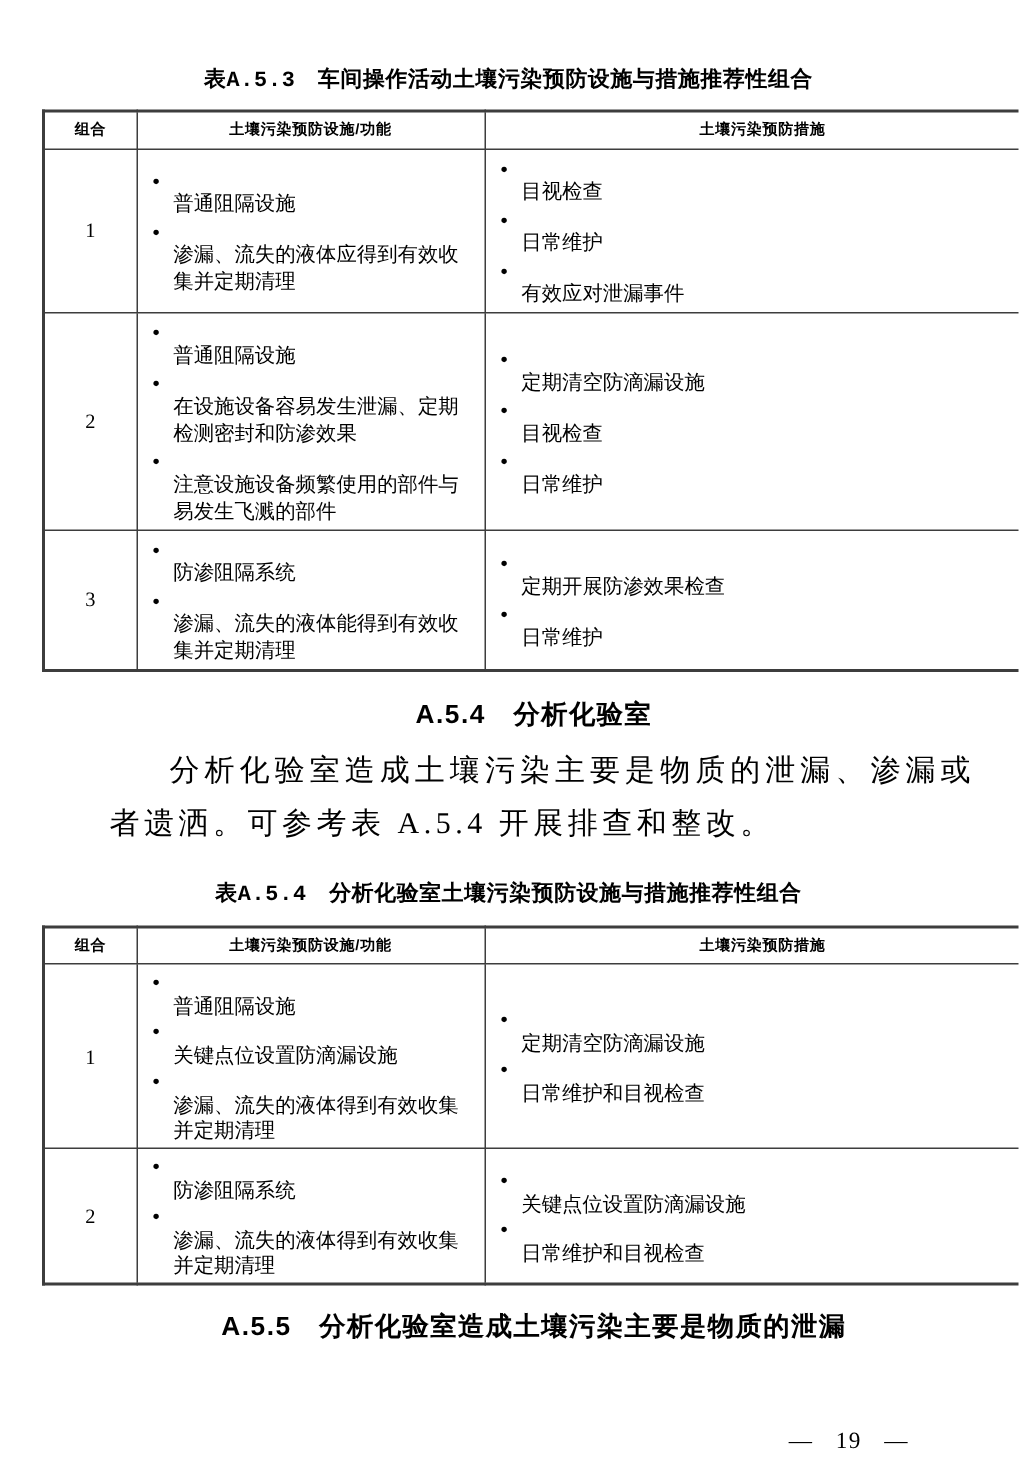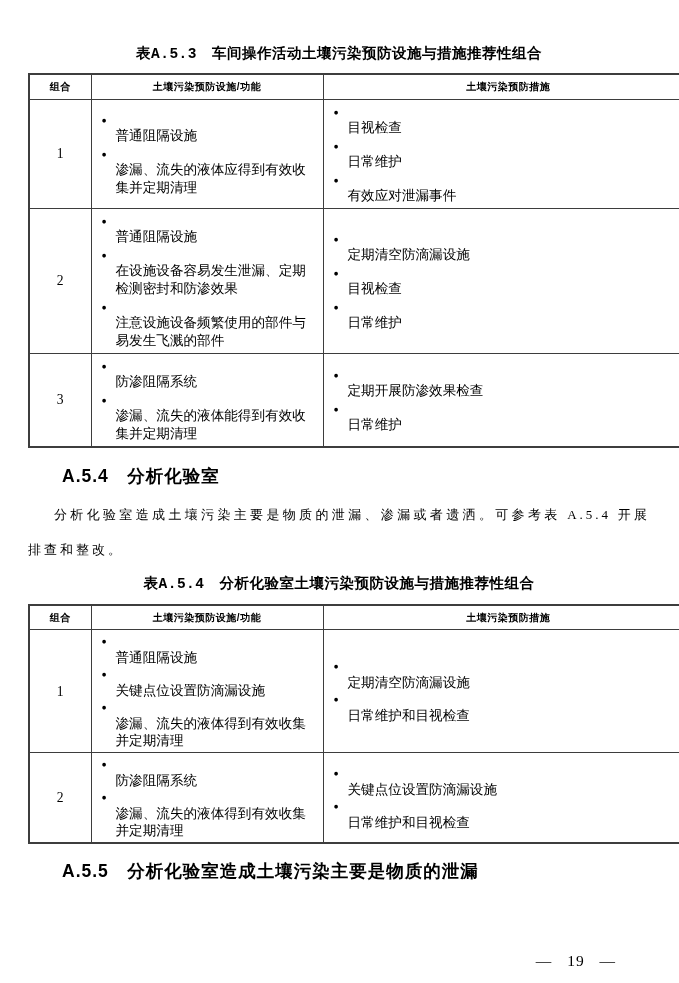--- a/index.html
+++ b/index.html
@@ -19,21 +19,21 @@
   
   .tbl-title {
     margin-top: 45px;
     text-align: center;
     font-family: Liberation Mono, monospace;
     font-weight: bold;
     font-size: 14.5px;
     letter-spacing: 0.5px;
     line-height: 19px;
   }
-  .tbl-title.second { margin-top: 8px; }
+  .tbl-title.second { margin-top: 21px; }
   
   table.grid {
     margin-top: 9px;
     width: 602px;
     border-collapse: collapse;
     table-layout: fixed;
     border: 2px solid #3d3d3d;
     font-size: 13.6px;
     line-height: 18px;
   }
@@ -63,37 +63,39 @@
   }
   .bi-text { flex: 1; margin-top: 16px; }
   
   .sec-heading {
     font-family: "Liberation Sans", "DejaVu Sans", sans-serif;
     font-weight: bold;
     font-size: 17.5px;
     line-height: 23px;
     padding-left: 34px;
     letter-spacing: 1px;
+    text-align: center;
   }
   .sec-heading.a54 { margin-top: 17px; }
   .sec-heading.a55 { margin-top: 16px; }
   
   p.body-para {
-    font-size: 13px;
+    font-size: 20px;
     line-height: 35px;
     letter-spacing: 3px;
     text-align: justify;
     text-indent: 2em;
     margin-top: 10px;
+    margin-left: 45px;
   }
   p.body-para.first-after-heading { margin-top: 9px; }
   
   .footer {
     position: absolute;
-    bottom: 58px; right: 63px;
+    bottom: 58px; right: 73px;
     font-size: 15.5px;
     word-spacing: 10px;
     letter-spacing: 1px;
   }
 </style>
 </head>
 <body>
 
 <div class="page">
 

